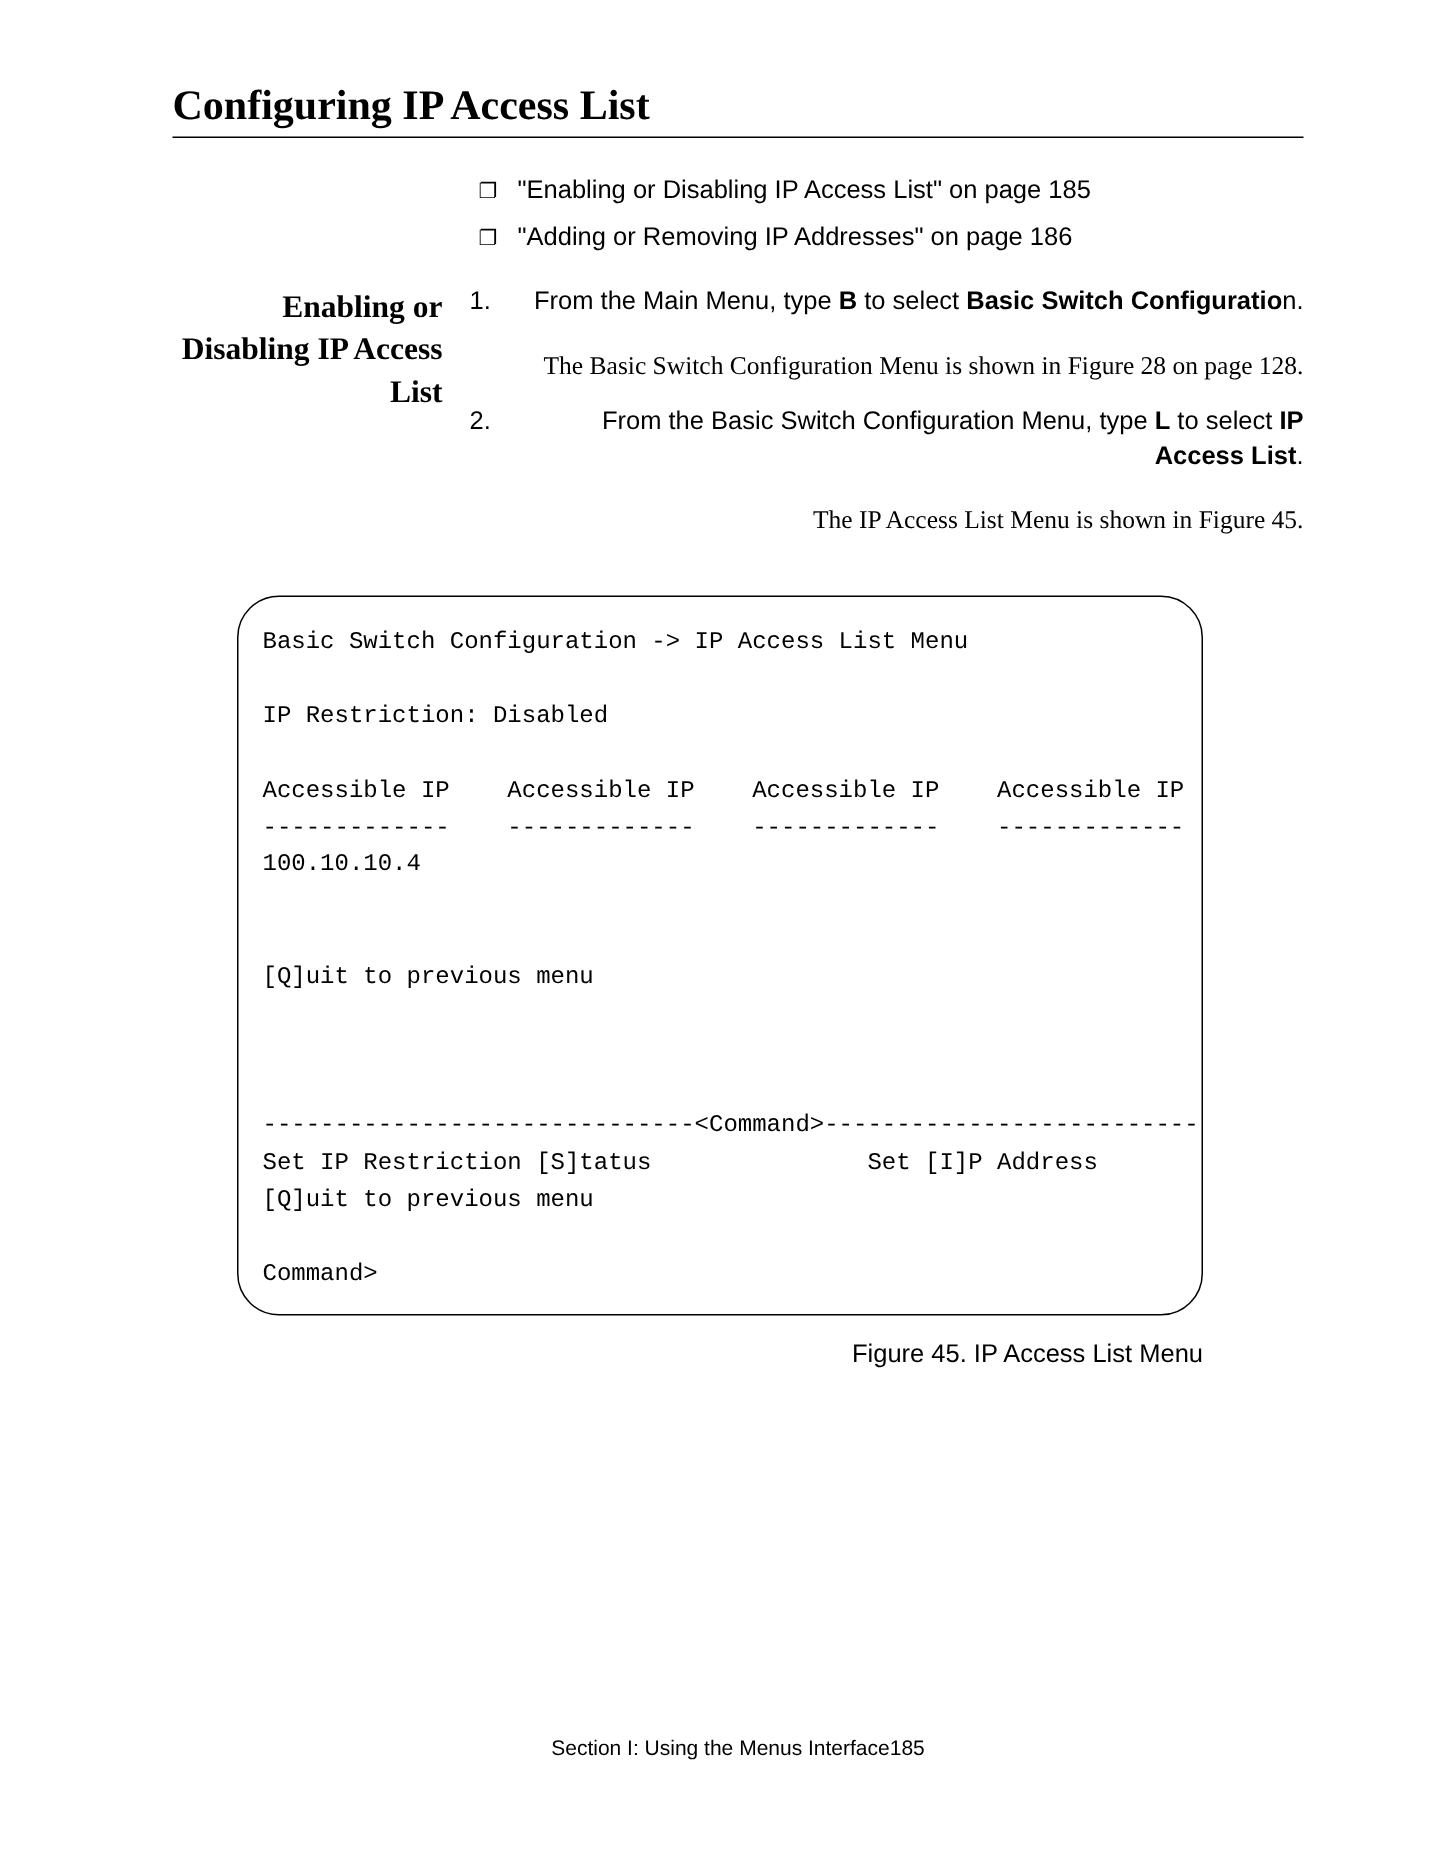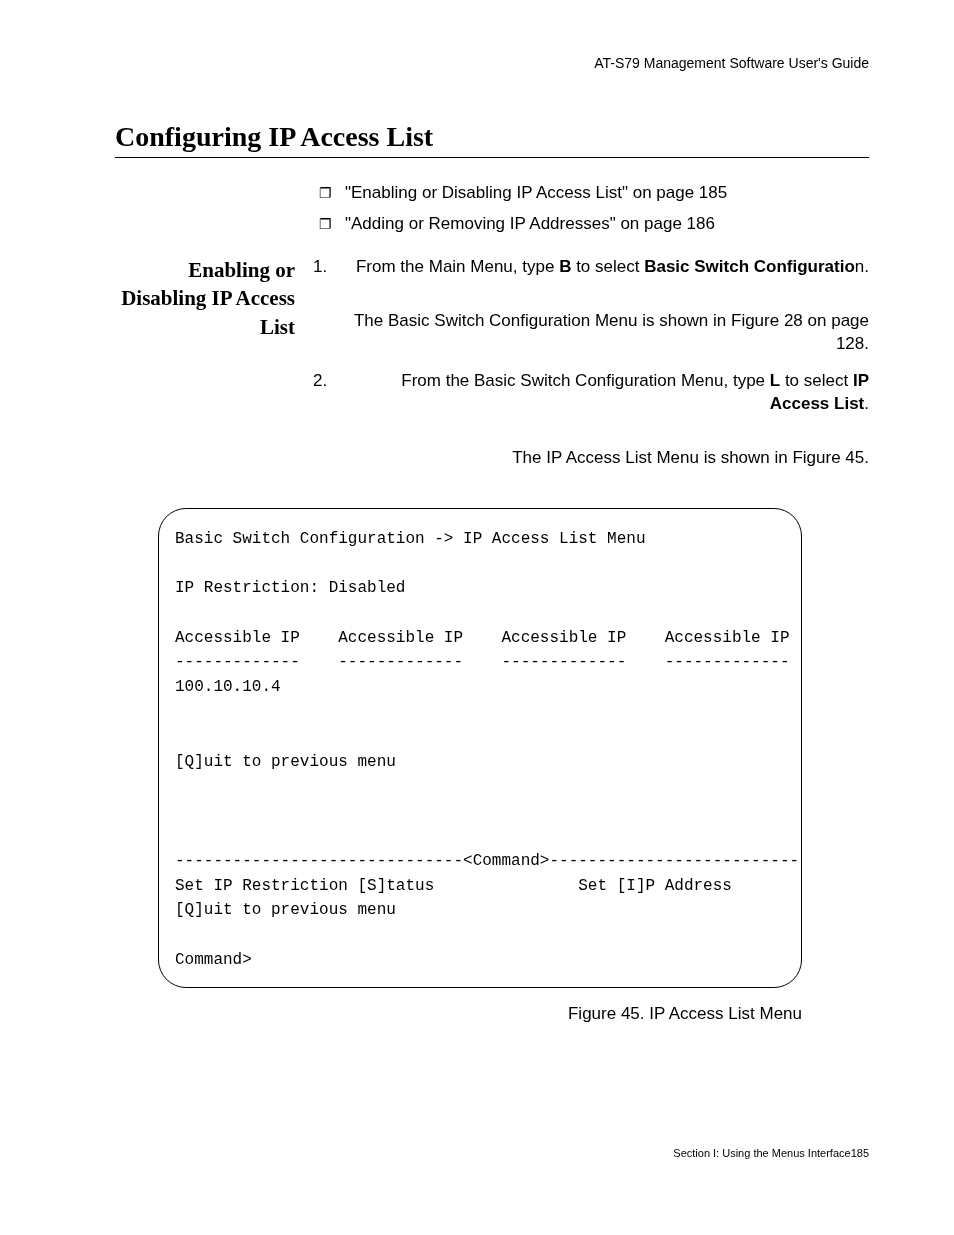--- a/index.html
+++ b/index.html
@@ -70,21 +70,21 @@
     top: 2px;
     font-size: 14px;
   }
   .num-list { margin: 0; padding: 0; list-style: none; }
   .num-item {
     display: flex;
     margin-bottom: 14px;
   }
   .num-item .num { flex: 0 0 28px; }
   .num-item .txt { flex: 1; text-align: right; }
-  .sub-para { margin-top: 31px; }
+  .sub-para { margin-top: 20px; font-family: Liberation Serif, serif; }
   b { font-weight: bold; }
 
   .figure-box-wrap {
     margin-top: 24px;
     margin-left: 43px;
     width: 644px;
   }
   .figure-box {
     border: 1.5px solid #000;
     border-radius: 28px;
@@ -95,34 +95,33 @@
     white-space: pre;
     overflow: hidden;
   }
   .figure-caption {
     text-align: right;
     font-size: 17px;
     margin-top: 16px;
   }
   .footer {
     position: absolute;
-    bottom: 76px;
+    bottom: 62px;
     left: 115px;
     right: 85px;
     display: flex;
-    justify-content: flex-end;
-    font-size: 11px;
+    justify-content: center;
+    font-size: 14px;
   }
 </style>
 </head>
 <body>
 
 <div class="page">
 
-  <div class="header-right">AT-S79 Management Software User's Guide</div>
 
   <div class="main-title">Configuring IP Access List</div>
 
   <div class="content-row">
     <div class="side-col"></div>
     <div class="body-col">
       <ul class="bullet-list">
         <li>"Enabling or Disabling IP Access List" on page 185</li>
         <li>"Adding or Removing IP Addresses" on page 186</li>
       </ul>

